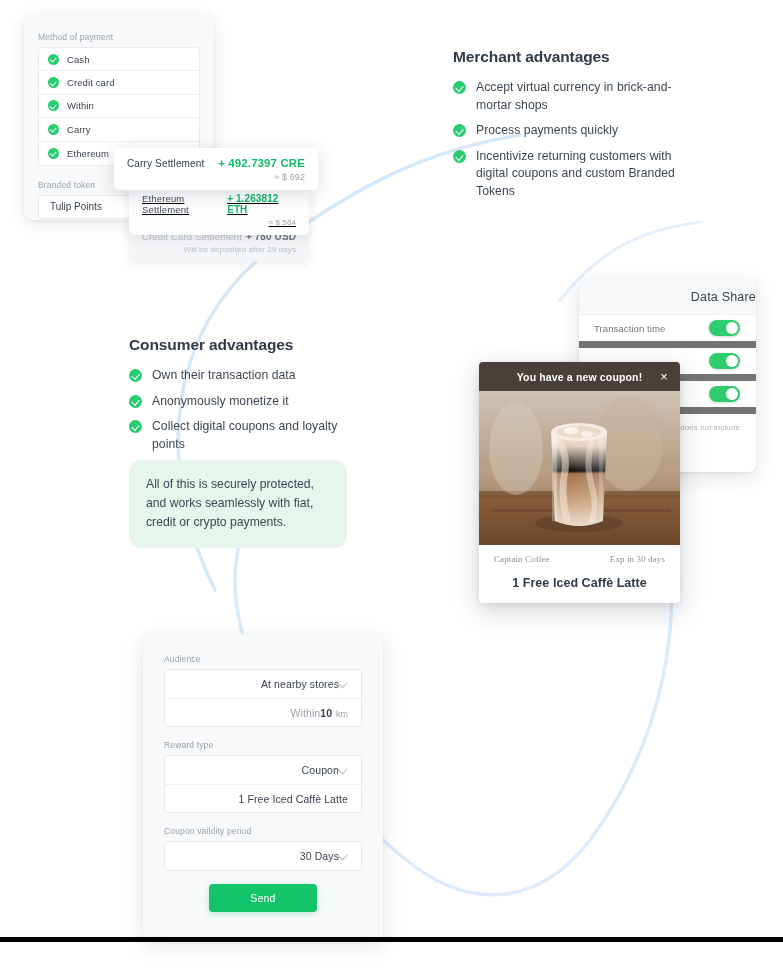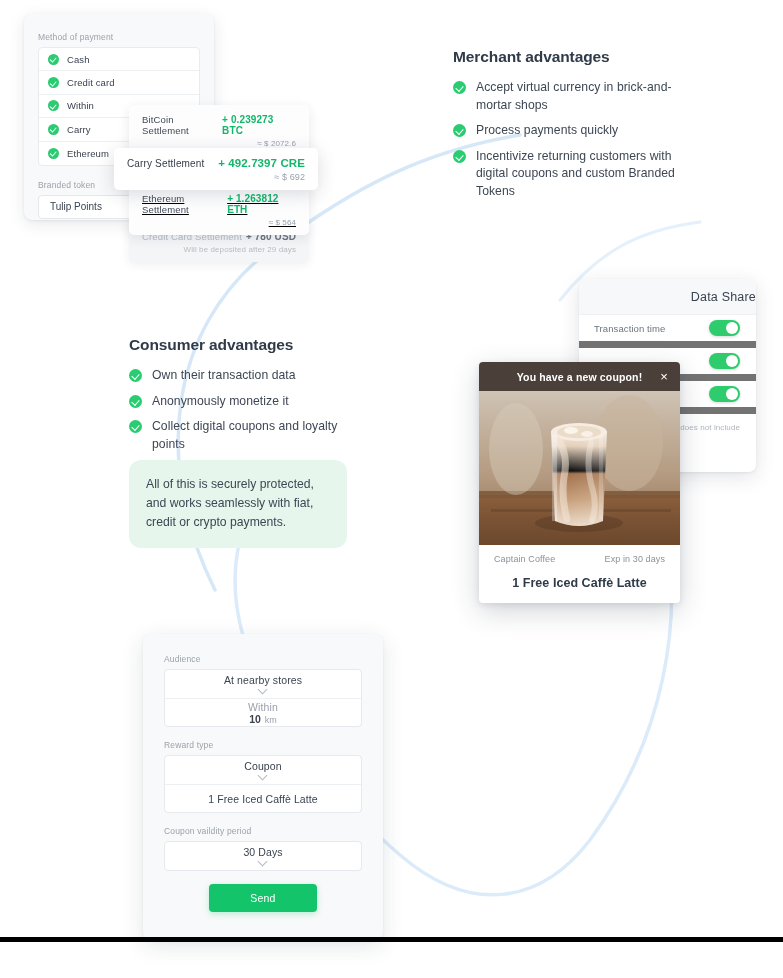--- a/index.html
+++ b/index.html
@@ -314,20 +314,21 @@
     position: relative;
     overflow: hidden;
     background: #9c8470;
   }
   #coupon-photo svg { display: block; }
   #coupon-meta {
     display: flex;
     align-items: center;
     justify-content: space-between;
     padding: 9px 15px 0 15px;
+    font-family: Liberation Serif, serif;
   }
   #coupon-brand, #coupon-expiry {
     font-size: 9px;
     color: #8a929b;
     letter-spacing: .1px;
   }
   #coupon-offer {
     text-align: center;
     font-size: 12.5px;
     font-weight: bold;
@@ -356,23 +357,22 @@
   .form-box {
     background: #ffffff;
     border: 1px solid #e6e9ed;
     border-radius: 4px;
     overflow: hidden;
   }
   .form-row {
     height: 28px;
     display: flex;
     align-items: center;
-    justify-content: center;
+    justify-content: flex-end;
     padding: 0 13px;
-    flex-direction: column;
   }
   .form-row + .form-row { border-top: 1px solid #edf0f2; }
   .form-value {
     font-size: 10.5px;
     color: #3a4350;
     letter-spacing: .1px;
   }
   .form-value.muted { color: #9aa2ac; }
   .form-right {
     display: flex;
@@ -465,27 +465,20 @@
         <span class="pay-row-label">Ethereum</span>
       </div>
     </div>
 
     <div class="field-label">Branded token</div>
     <div id="branded-token-input">
       <span>Tulip Points</span>
     </div>
   </div>
 
-  <div class="settle-card" id="settle-btc">
-    <div class="settle-top">
-      <span class="settle-name">BitCoin Settlement</span>
-      <span class="settle-amt">+ 0.239273 BTC</span>
-    </div>
-    <div class="settle-sub">≈ $ 2072.6</div>
-  </div>
 
   <div class="settle-card" id="settle-carry">
     <div class="settle-top">
       <span class="settle-name">Carry Settlement</span>
       <span class="settle-amt">+ 492.7397 CRE</span>
     </div>
     <div class="settle-sub">≈ $ 692</div>
   </div>
 
   <div class="settle-card" id="settle-eth">

